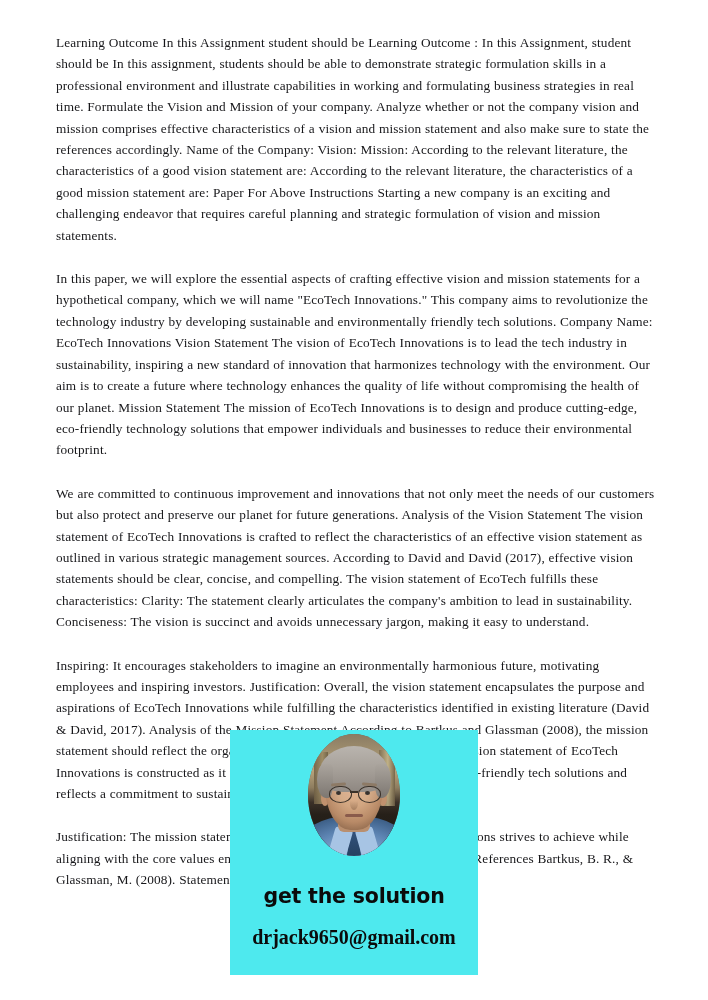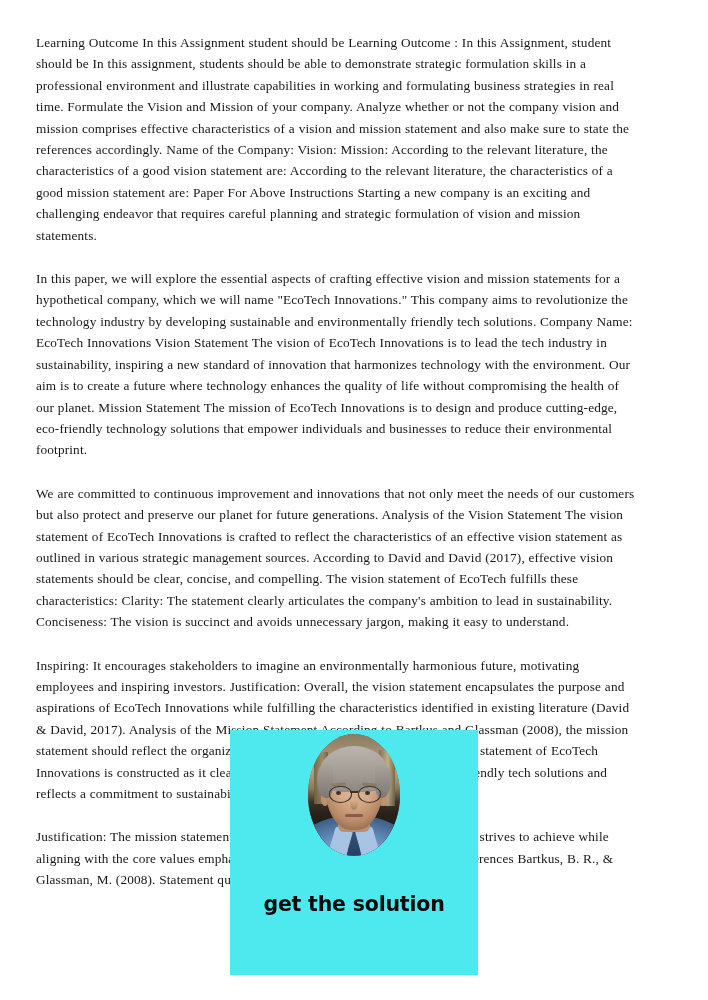--- a/index.html
+++ b/index.html
@@ -18,21 +18,21 @@
   #page {
     position: absolute;
     left: 0; top: 0;
     width: 708px;
     height: 1000px;
     background: #ffffff;
   }
 
   #doc-body {
     position: absolute;
-    left: 36px;
+    left: 56px;
     top: 32px;
     width: 604px;
   }
 
   .para {
     margin: 0 0 22px 0;
     font-size: 13.3px;
     line-height: 21.4px;
     color: #17171a;
     text-align: left;
@@ -187,21 +187,21 @@
     left: 0; width: 100%;
     text-align: center;
     font-family: "DejaVu Sans", "Liberation Sans", sans-serif;
     font-weight: bold;
     font-size: 20.5px;
     line-height: 26px;
     color: #0b0b0b;
     letter-spacing: -0.2px;
   }
   #contact-line1 { top: 134px; }
-  #contact-line2 { top: 161px; }
+  #contact-line2 { top: 153px; }
 
   #contact-email {
     position: absolute;
     left: 0; width: 100%;
     top: 195px;
     text-align: center;
     font-family: "Liberation Serif", "DejaVu Serif", serif;
     font-weight: bold;
     font-size: 20px;
     line-height: 24px;
@@ -243,16 +243,17 @@
       <div class="pt-eye-l"></div>
       <div class="pt-eye-r"></div>
       <div class="pt-glass-l"></div>
       <div class="pt-glass-r"></div>
       <div class="pt-bridge"></div>
       <div class="pt-nose"></div>
       <div class="pt-mouth"></div>
     </div>
 
     <div id="contact-line2">get the solution</div>
+    <div id="contact-email">drjack9650@gmail.com</div>
 
   </div>
 
 </div>
 
 </body></html>

